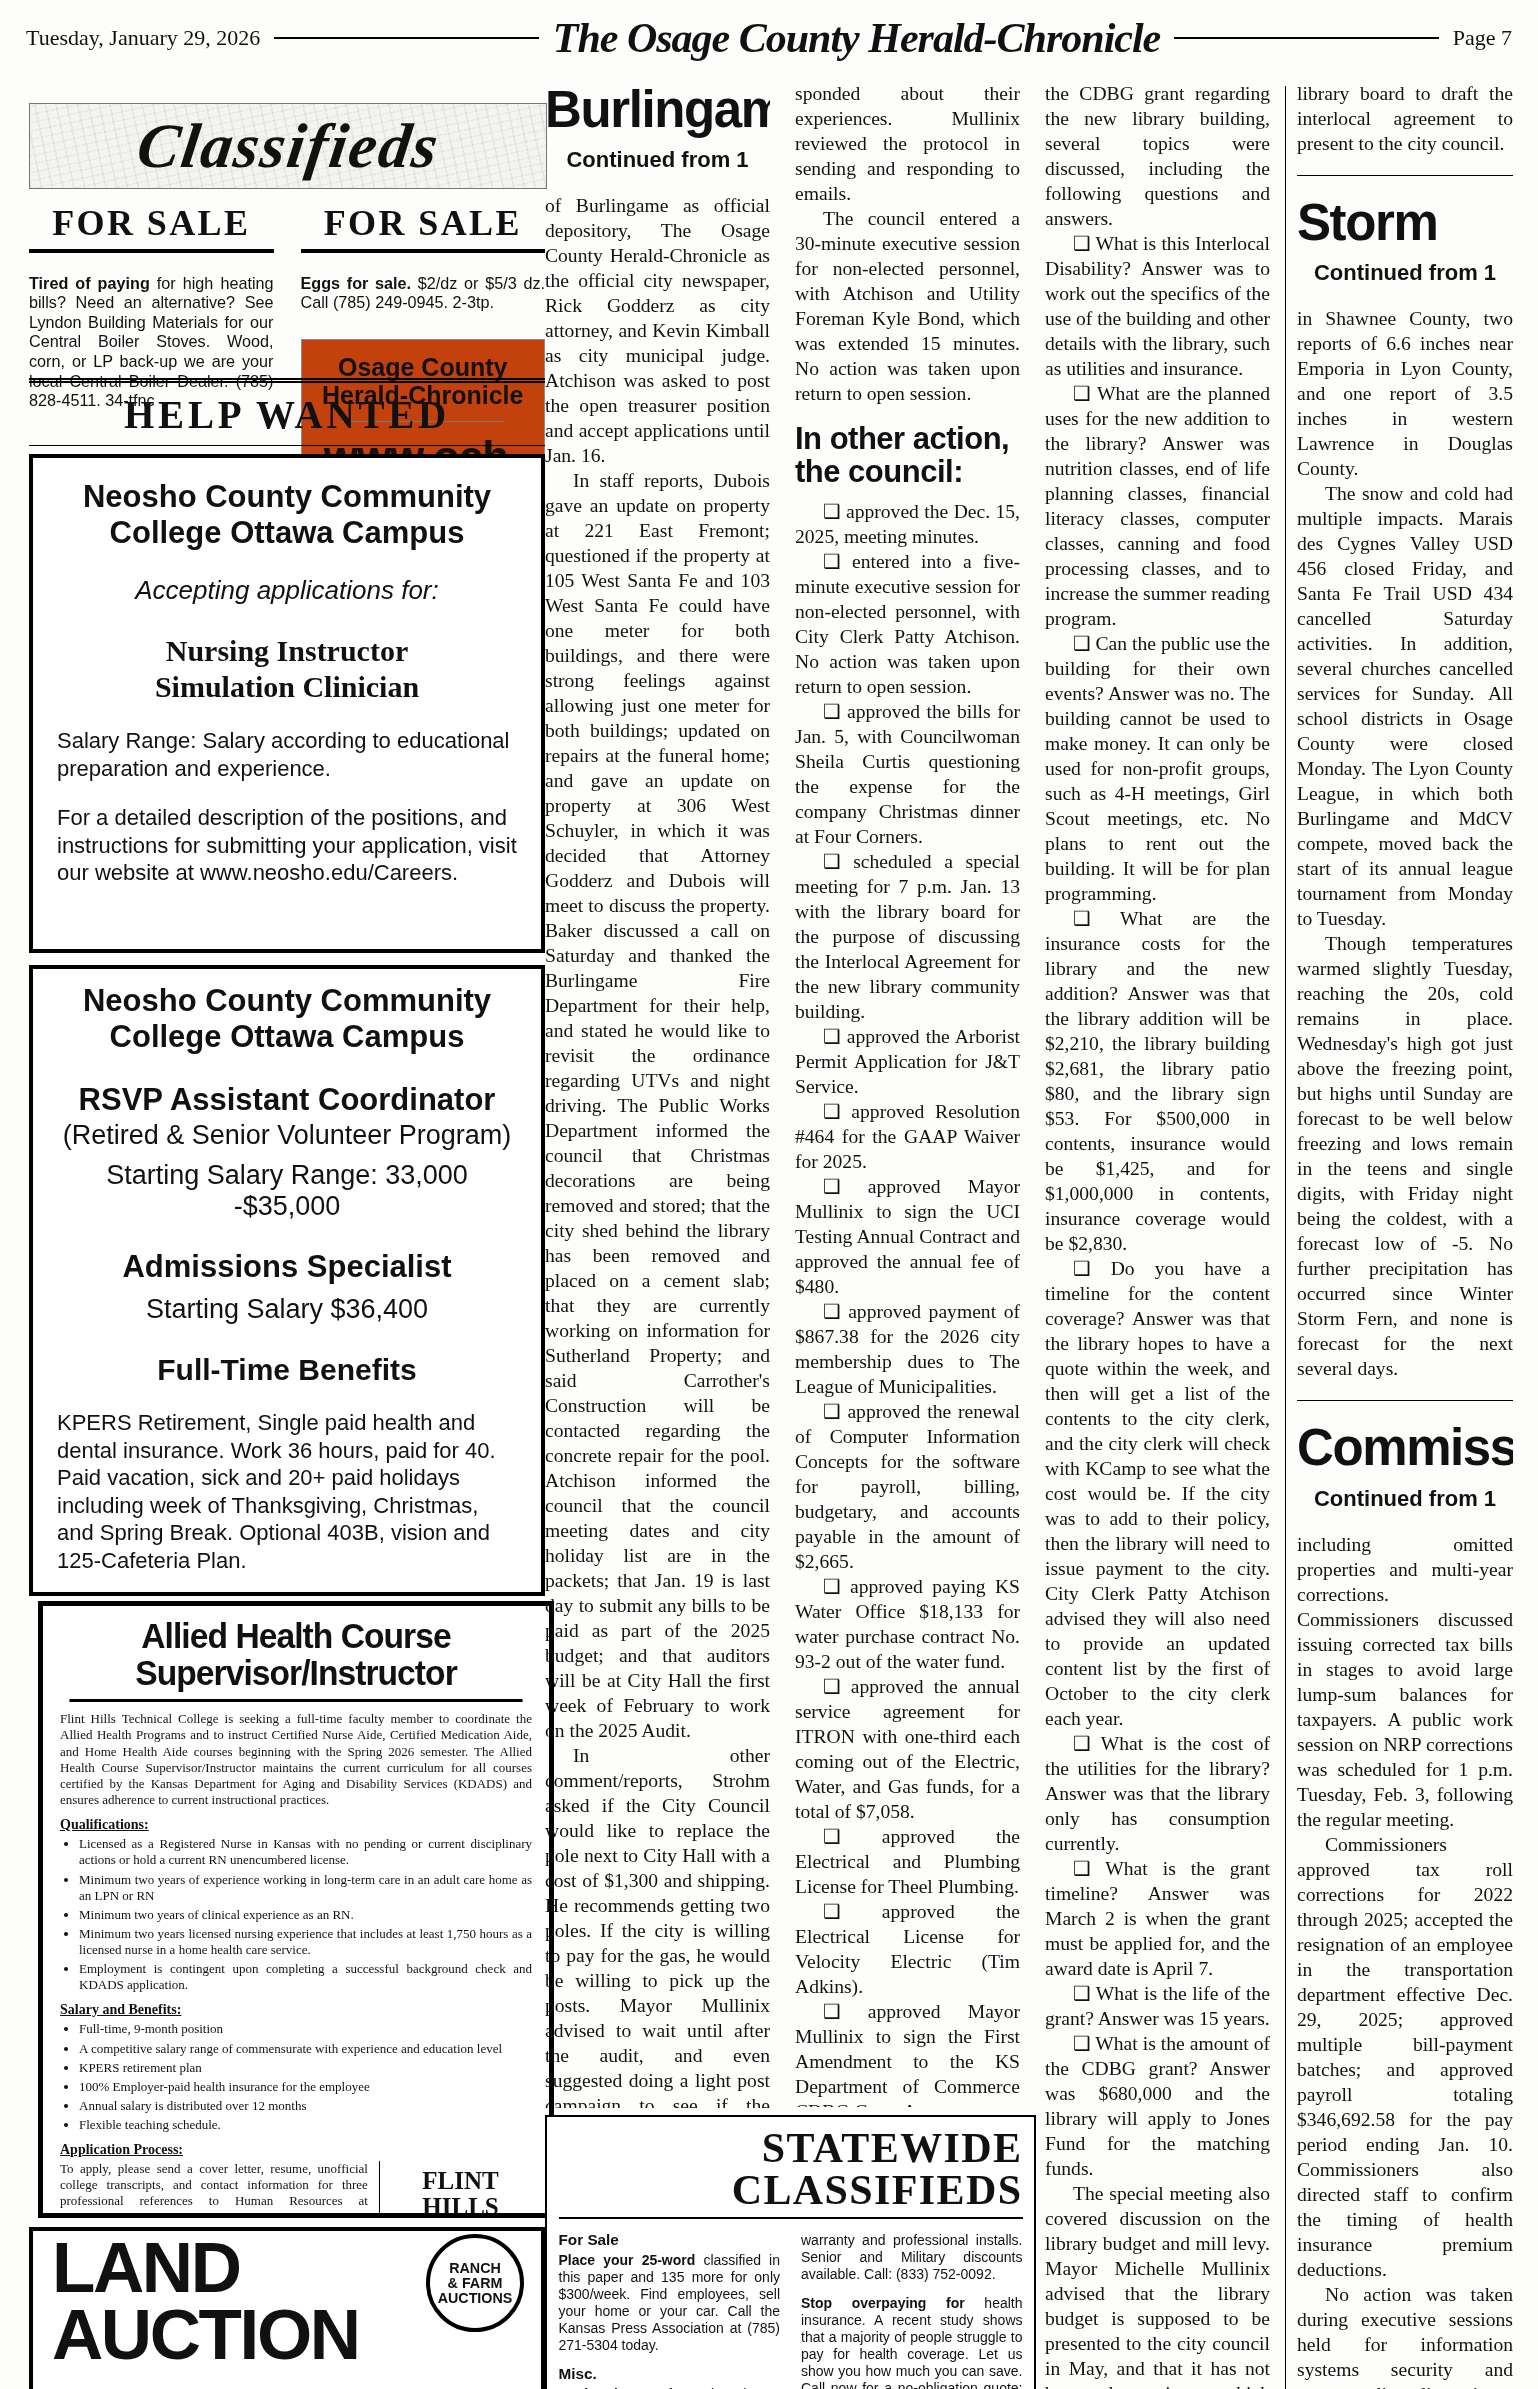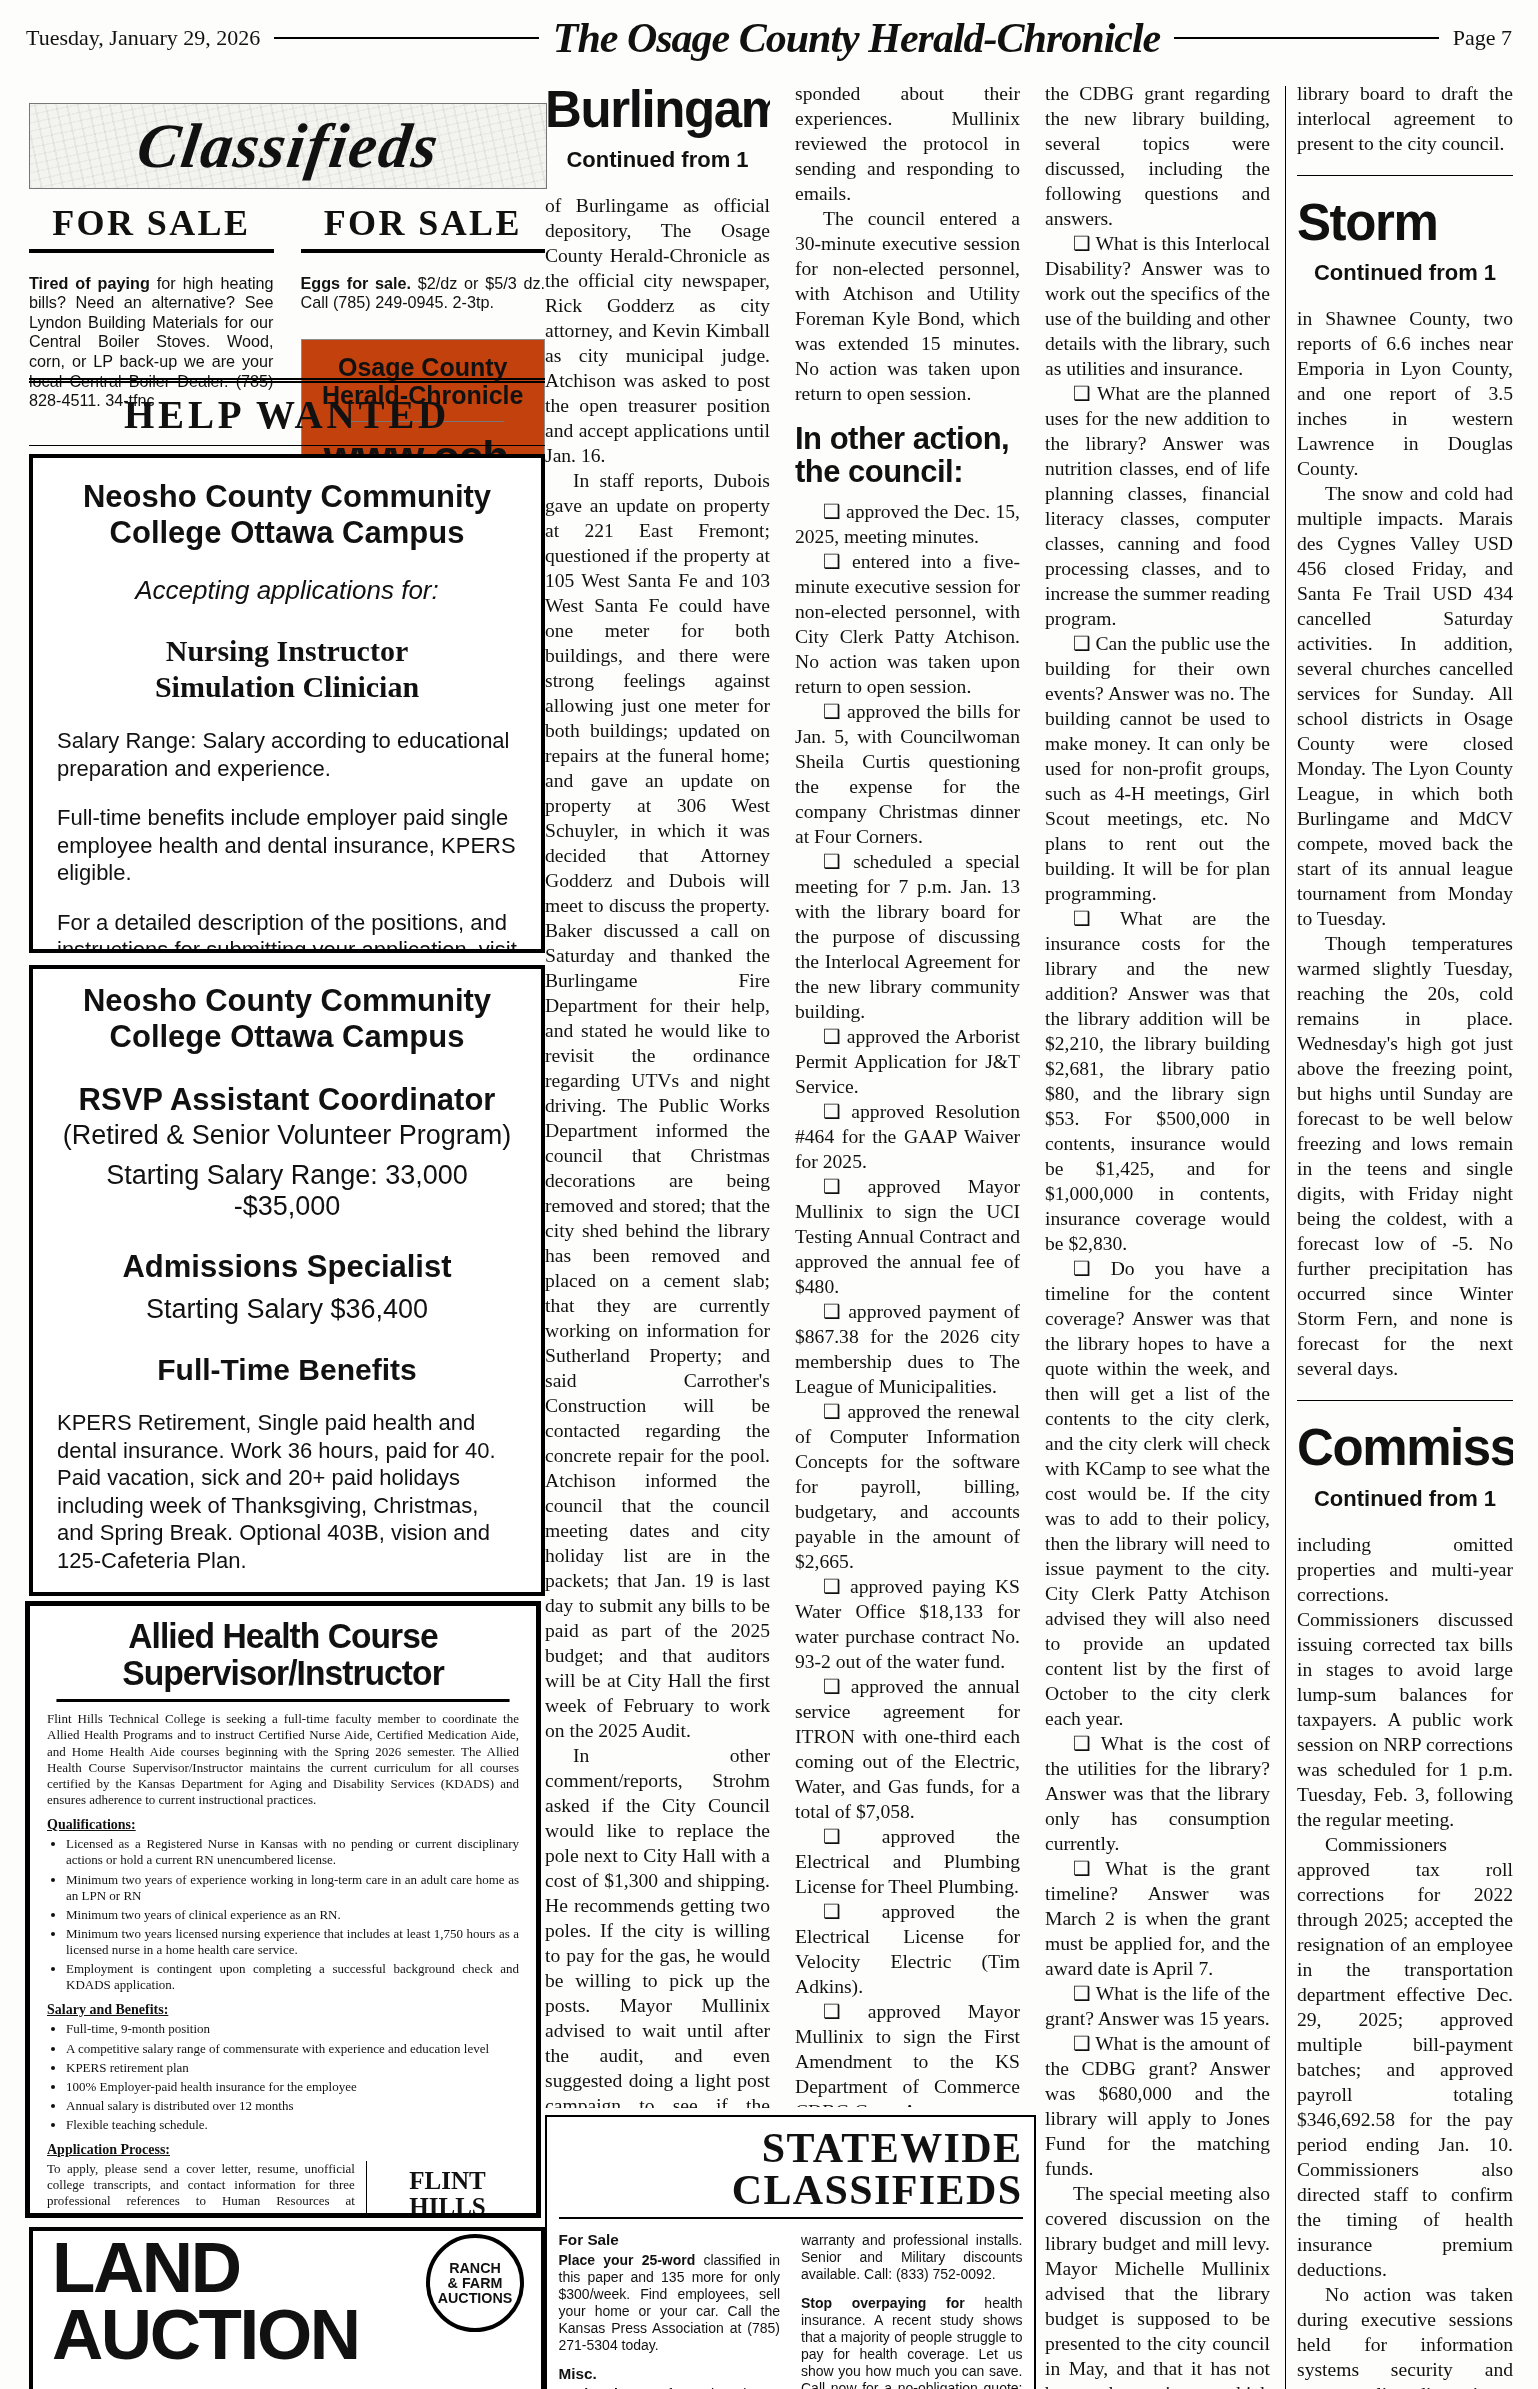--- a/index.html
+++ b/index.html
@@ -47,21 +47,21 @@
   .adbox .t1{font-weight:bold;font-size:31px;line-height:1.15;text-align:center;margin:0;}
   .adbox .accepting{font-size:26px;text-align:center;margin:25px 0 0;font-style:italic;}
   .adbox [data-name="position-title"]{font-weight:bold;font-size:30px;line-height:1.2;text-align:center;font-family:Liberation Serif, serif;}
   .adbox .poslist{margin-top:27px;}
   .adbox p.body{font-size:22px;line-height:1.25;margin:22px 0 0;text-align:left;}
   .adbox .jobt{font-weight:bold;font-size:31px;text-align:center;margin:27px 0 0;}
   .adbox .jobsub{font-size:27px;text-align:center;margin:2.9px 0 0;}
   .adbox .jobsal{font-size:27px;text-align:center;margin:9px 0 0;}
   .adbox .bhead{font-weight:bold;font-size:30px;text-align:center;margin:28px 0 0;}
   
-  .allied{position:absolute;left:25px;top:1601px;width:516px;height:617px;border:5.7px solid #000;
+  .allied{position:absolute;left:38px;top:1601px;width:516px;height:617px;border:5.7px solid #000;
           box-sizing:border-box;background:#fff;padding:9.6px 17px;overflow:hidden;}
   .allied-title{font:900 35px/1.05 "Liberation Sans",sans-serif;letter-spacing:-1px;text-align:center;
                 border-bottom:3.3px solid #000;padding-bottom:6.7px;margin:2.9px 0 9.6px;transform:scaleX(0.96);}
   .allied-body{font:13px/16.2px "Liberation Serif",serif;text-align:justify;}
   .allied-body p{margin:0 0 3.8px;}
   .allied h5{font:bold 14px/1.1 "Liberation Serif",serif;text-decoration:underline;margin:8.6px 0 3.8px;}
   .allied ul{margin:0;padding-left:19px;}
   .allied li{margin:0 0 2.9px;}
   .app-flex{display:flex;gap:11.5px;}
   .app-flex .appl{flex:1;}
@@ -133,21 +133,20 @@
 
   <div class="adbox" style="top:454px;height:499px;" data-name="neosho-ad-1">
     <p class="t1" data-name="ad-title">Neosho County Community College Ottawa Campus</p>
     <p class="accepting" data-name="ad-subtitle">Accepting applications for:</p>
     <div class="poslist" data-name="position-list">
         <div data-name="position-title">Nursing Instructor</div>
         <div data-name="position-title">Simulation Clinician</div>
       </div>
     <div data-name="ad-body">
         <p class="body" data-name="ad-paragraph">Salary Range: Salary according to educational preparation and experience.</p>
-        <p class="body" data-name="ad-paragraph">Full-time benefits include employer paid single employee health and dental insurance, KPERS eligible.</p>
         <p class="body" data-name="ad-paragraph">For a detailed description of the positions, and instructions for submitting your application, visit our website at www.neosho.edu/Careers.</p>
       </div>
 
   </div>
 
   <div class="adbox" style="top:965px;height:631px;padding-top:14.3px;" data-name="neosho-ad-2">
     <p class="t1" data-name="ad-title">Neosho County Community College Ottawa Campus</p>
     <p class="jobt" data-name="job-title">RSVP Assistant Coordinator</p>
     <p class="jobsub" data-name="job-subtitle">(Retired &amp; Senior Volunteer Program)</p>
     <p class="jobsal" data-name="job-salary">Starting Salary Range: 33,000 -$35,000</p>

